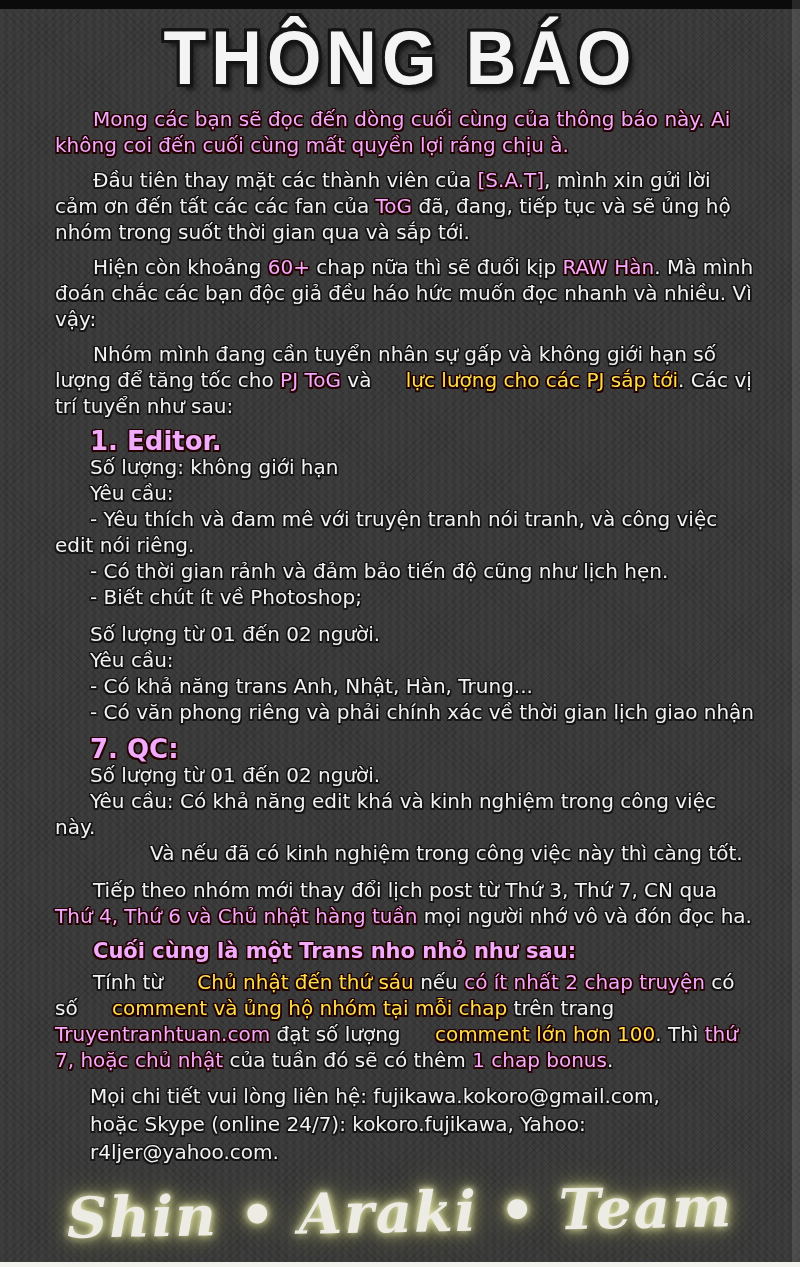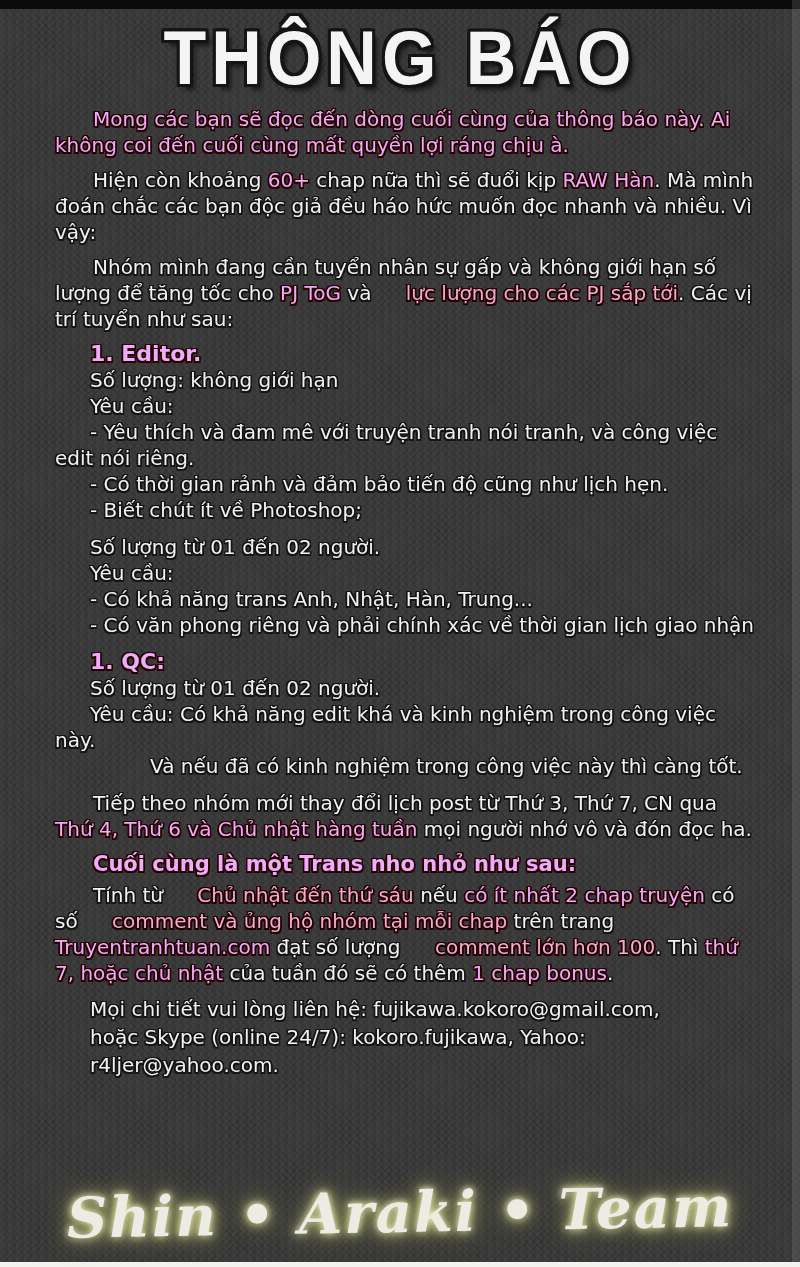--- a/index.html
+++ b/index.html
@@ -35,25 +35,25 @@
   .sec-line.deep{text-indent:95px;}
 
   .w{color:#f2f2f2;
      text-shadow:-1.5px -1.5px 0 #151515,1.5px -1.5px 0 #151515,-1.5px 1.5px 0 #151515,
                  1.5px 1.5px 0 #151515,-1.5px 0 0 #151515,1.5px 0 0 #151515,
                  0 -1.5px 0 #151515,0 1.5px 0 #151515;}
   .r{color:#f0abfc;
      text-shadow:-1.5px -1.5px 0 #250202,1.5px -1.5px 0 #250202,-1.5px 1.5px 0 #250202,
                  1.5px 1.5px 0 #250202,-1.5px 0 0 #250202,1.5px 0 0 #250202,
                  0 -1.5px 0 #250202,0 1.5px 0 #250202;}
-  .rd{color:#f9a8d4;
+  .rd{color:#fde047;
      text-shadow:-1.5px -1.5px 0 #200000,1.5px -1.5px 0 #200000,-1.5px 1.5px 0 #200000,
                  1.5px 1.5px 0 #200000,-1.5px 0 0 #200000,1.5px 0 0 #200000,
                  0 -1.5px 0 #200000,0 1.5px 0 #200000;padding-left:28px;}
-  .hd{font-weight:bold;font-size:22px;}
+  .hd{font-weight:bold;font-size:26px;}
 
   .contact{margin:8px 0 0 35px;line-height:28px;}
   .signature{margin:8px 12px 0 0;text-align:right;font-size:27px;}
 
   .logo{
     position:absolute;bottom:22px;left:0;width:800px;text-align:center;
     font-family:"DejaVu Serif", serif;font-style:italic;font-weight:bold;
     font-size:56px;letter-spacing:2px;color:#ececе6;color:#ececE6;
     transform:rotate(-1deg);
     color:#ecece4;
@@ -66,20 +66,21 @@
 <div class="edge-top"></div>
 <div class="edge-right"></div>
 <div class="edge-bottom"></div>
 
 <h1 class="title">THÔNG BÁO</h1>
 
 <div class="content">
 
   <p class="para"><span class="r">Mong các bạn sẽ đọc đến dòng cuối cùng của thông báo này. Ai không coi đến cuối cùng mất quyền lợi ráng chịu à.</span></p>
 
+  <p class="para"><span class="w">Đầu tiên thay mặt các thành viên của </span><span class="r">[S.A.T]</span><span class="w">, mình xin gửi lời cảm ơn đến tất các các fan của </span><span class="r">ToG</span><span class="w"> đã, đang, tiếp tục và sẽ ủng hộ nhóm trong suốt thời gian qua và sắp tới.</span></p>
 
   <p class="para"><span class="w">Hiện còn khoảng </span><span class="r">60+</span><span class="w"> chap nữa thì sẽ đuổi kịp </span><span class="r">RAW Hàn</span><span class="w">. Mà mình đoán chắc các bạn độc giả đều háo hức muốn đọc nhanh và nhiều. Vì vậy:</span></p>
 
   <p class="para"><span class="w">Nhóm mình đang cần tuyển nhân sự gấp và không giới hạn số lượng để tăng tốc cho </span><span class="r">PJ ToG</span><span class="w"> và </span><span class="rd">lực lượng cho các PJ sắp tới</span><span class="w">. Các vị trí tuyển như sau:</span></p>
 
   <div class="sec">
     <div class="sec-line r hd">1. Editor.</div>
     <div class="sec-line w">Số lượng: không giới hạn</div>
     <div class="sec-line w">Yêu cầu:</div>
     <div class="sec-line w">- Yêu thích và đam mê với truyện tranh nói tranh, và công việc edit nói riêng.</div>
@@ -88,21 +89,21 @@
   </div>
 
   <div class="sec">
     <div class="sec-line w">Số lượng từ 01 đến 02 người.</div>
     <div class="sec-line w">Yêu cầu:</div>
     <div class="sec-line w">- Có khả năng trans Anh, Nhật, Hàn, Trung...</div>
     <div class="sec-line w">- Có văn phong riêng và phải chính xác về thời gian lịch giao nhận</div>
   </div>
 
   <div class="sec">
-    <div class="sec-line r hd">1. QC:</div>
+    <div class="sec-line r hd">7. QC:</div>
     <div class="sec-line w">Số lượng từ 01 đến 02 người.</div>
     <div class="sec-line w">Yêu cầu: Có khả năng edit khá và kinh nghiệm trong công việc này.</div>
     <div class="sec-line deep w">Và nếu đã có kinh nghiệm trong công việc này thì càng tốt.</div>
   </div>
 
   <p class="para"><span class="w">Tiếp theo nhóm mới thay đổi lịch post từ Thứ 3, Thứ 7, CN qua </span><span class="r">Thứ 4, Thứ 6 và Chủ nhật hàng tuần</span><span class="w"> mọi người nhớ vô và đón đọc ha.</span></p>
 
   <p class="para r hd" style="font-size:21px;">Cuối cùng là một Trans nho nhỏ như sau:</p>
 
   <p class="para" style="margin-top:-4px;"><span class="w">Tính từ </span><span class="rd">Chủ nhật đến thứ sáu</span><span class="w"> nếu </span><span class="r">có ít nhất 2 chap truyện</span><span class="w"> có số </span><span class="rd">comment và ủng hộ nhóm tại mỗi chap</span><span class="w"> trên trang </span><span class="r">Truyentranhtuan.com</span><span class="w"> đạt số lượng </span><span class="rd">comment lớn hơn 100</span><span class="w">. Thì </span><span class="r">thứ 7, hoặc chủ nhật</span><span class="w"> của tuần đó sẽ có thêm </span><span class="r">1 chap bonus</span><span class="w">.</span></p>

